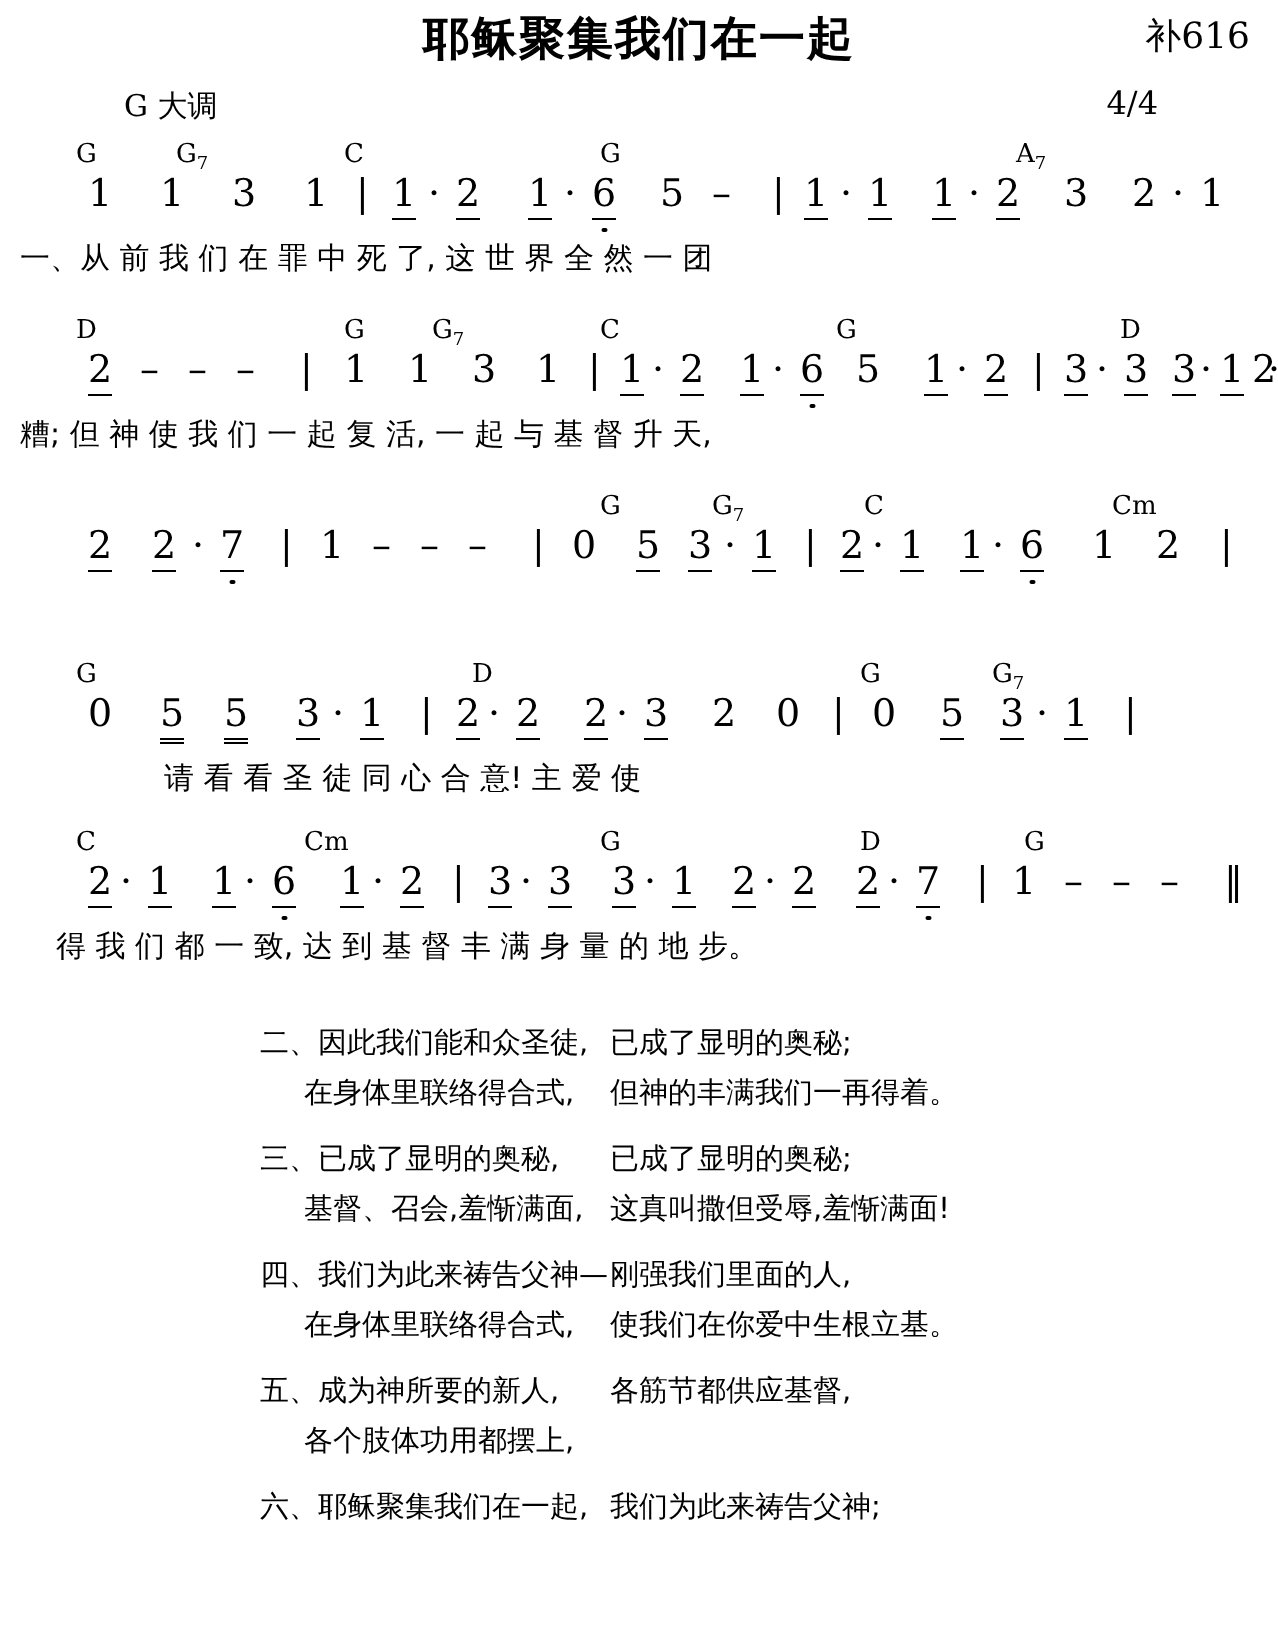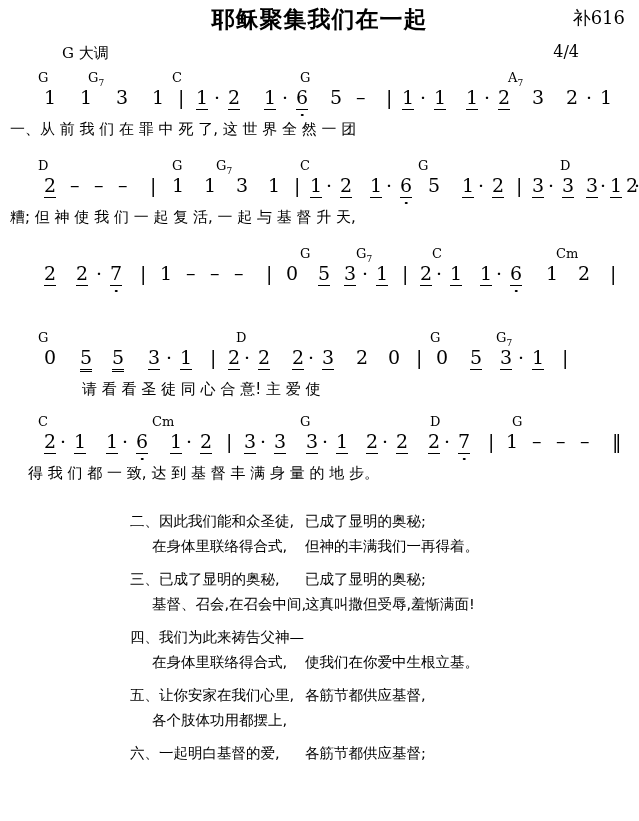--- a/index.html
+++ b/index.html
@@ -290,36 +290,37 @@
       </div>
       <div class="verse-row">
         <div class="col-a indent">在身体里联络得合式,</div>
         <div class="col-b">但神的丰满我们一再得着。</div>
       </div>
       <div class="verse-row" style="margin-top: 8px;">
         <div class="col-a">三、已成了显明的奥秘,</div>
         <div class="col-b">已成了显明的奥秘;</div>
       </div>
       <div class="verse-row">
-        <div class="col-a indent">基督、召会,在召会中间,</div>
+        <div class="col-a indent">基督、召会,羞惭满面,</div>
         <div class="col-b">这真叫撒但受辱,羞惭满面!</div>
       </div>
       <div class="verse-row" style="margin-top: 8px;">
         <div class="col-a">四、我们为此来祷告父神—</div>
+        <div class="col-b">刚强我们里面的人,</div>
       </div>
       <div class="verse-row">
         <div class="col-a indent">在身体里联络得合式,</div>
         <div class="col-b">使我们在你爱中生根立基。</div>
       </div>
       <div class="verse-row" style="margin-top: 8px;">
-        <div class="col-a">五、让你安家在我们心里,</div>
+        <div class="col-a">五、成为神所要的新人,</div>
         <div class="col-b">各筋节都供应基督,</div>
       </div>
       <div class="verse-row">
         <div class="col-a indent">各个肢体功用都摆上,</div>
       </div>
       <div class="verse-row" style="margin-top: 8px;">
-        <div class="col-a">六、一起明白基督的爱,</div>
-        <div class="col-b">各筋节都供应基督;</div>
+        <div class="col-a">六、耶稣聚集我们在一起,</div>
+        <div class="col-b">我们为此来祷告父神;</div>
       </div>
     </div>
 
 </div>
 
 </body></html>

